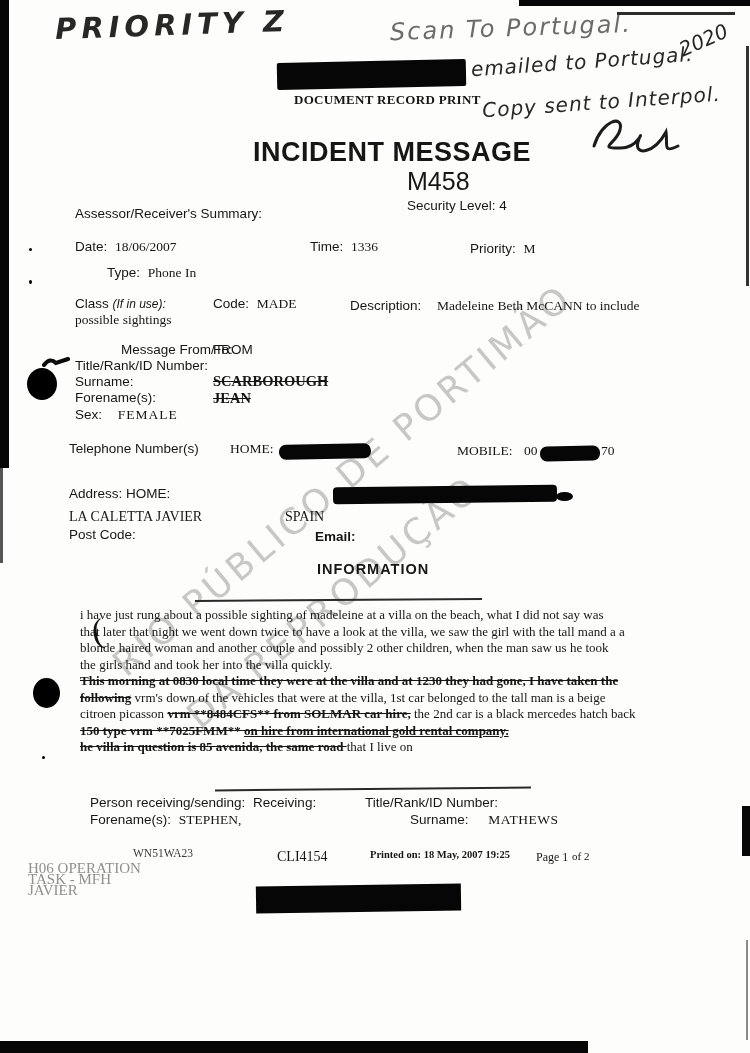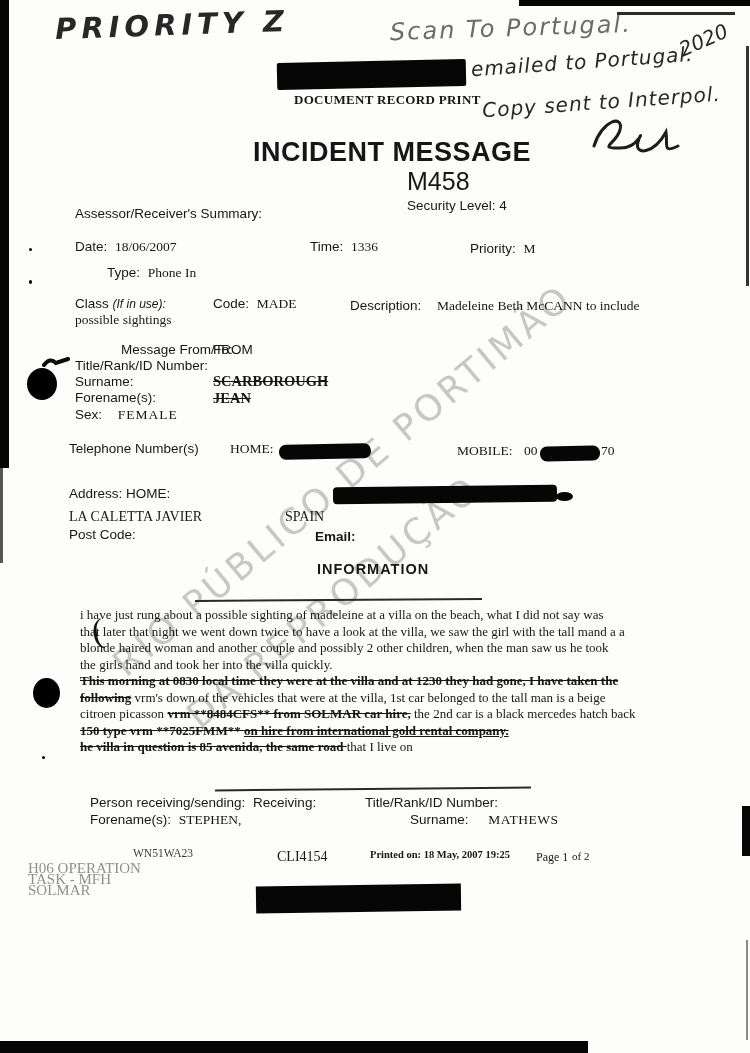--- a/index.html
+++ b/index.html
@@ -157,21 +157,21 @@
     <span class="val" style="margin-left:4px;">STEPHEN,</span>
   </div>
   <div class="abs content lbl" style="left:410px;top:812px;">
     <span>Surname:</span>
     <span class="val" style="margin-left:16px;letter-spacing:0.5px;">MATHEWS</span>
   </div>
 
   <div class="abs content serif" style="left:28px;top:845px;font-size:15px;color:#8f8f8f;line-height:11px;margin-top:18px;">
     <div>H06 OPERATION</div>
     <div>TASK - MFH</div>
-    <div>SOLMAR</div>
+    <div>JAVIER</div>
   </div>
   <div class="abs content serif" style="left:133px;top:847px;font-size:11.5px;color:#3a3a3a;text-align:right;">WN51WA23</div>
   <div class="abs content serif" style="left:277px;top:849px;font-size:14px;">CLI4154</div>
   <div class="abs content serif bold" style="left:370px;top:849px;font-size:10.5px;">Printed on: 18 May, 2007 19:25</div>
   <div class="abs content serif" style="left:536px;top:850px;font-size:12px;">Page 1</div>
   <div class="abs content serif" style="left:572px;top:850px;font-size:11px;">of 2</div>
 
 </div>
 
 </body></html>

